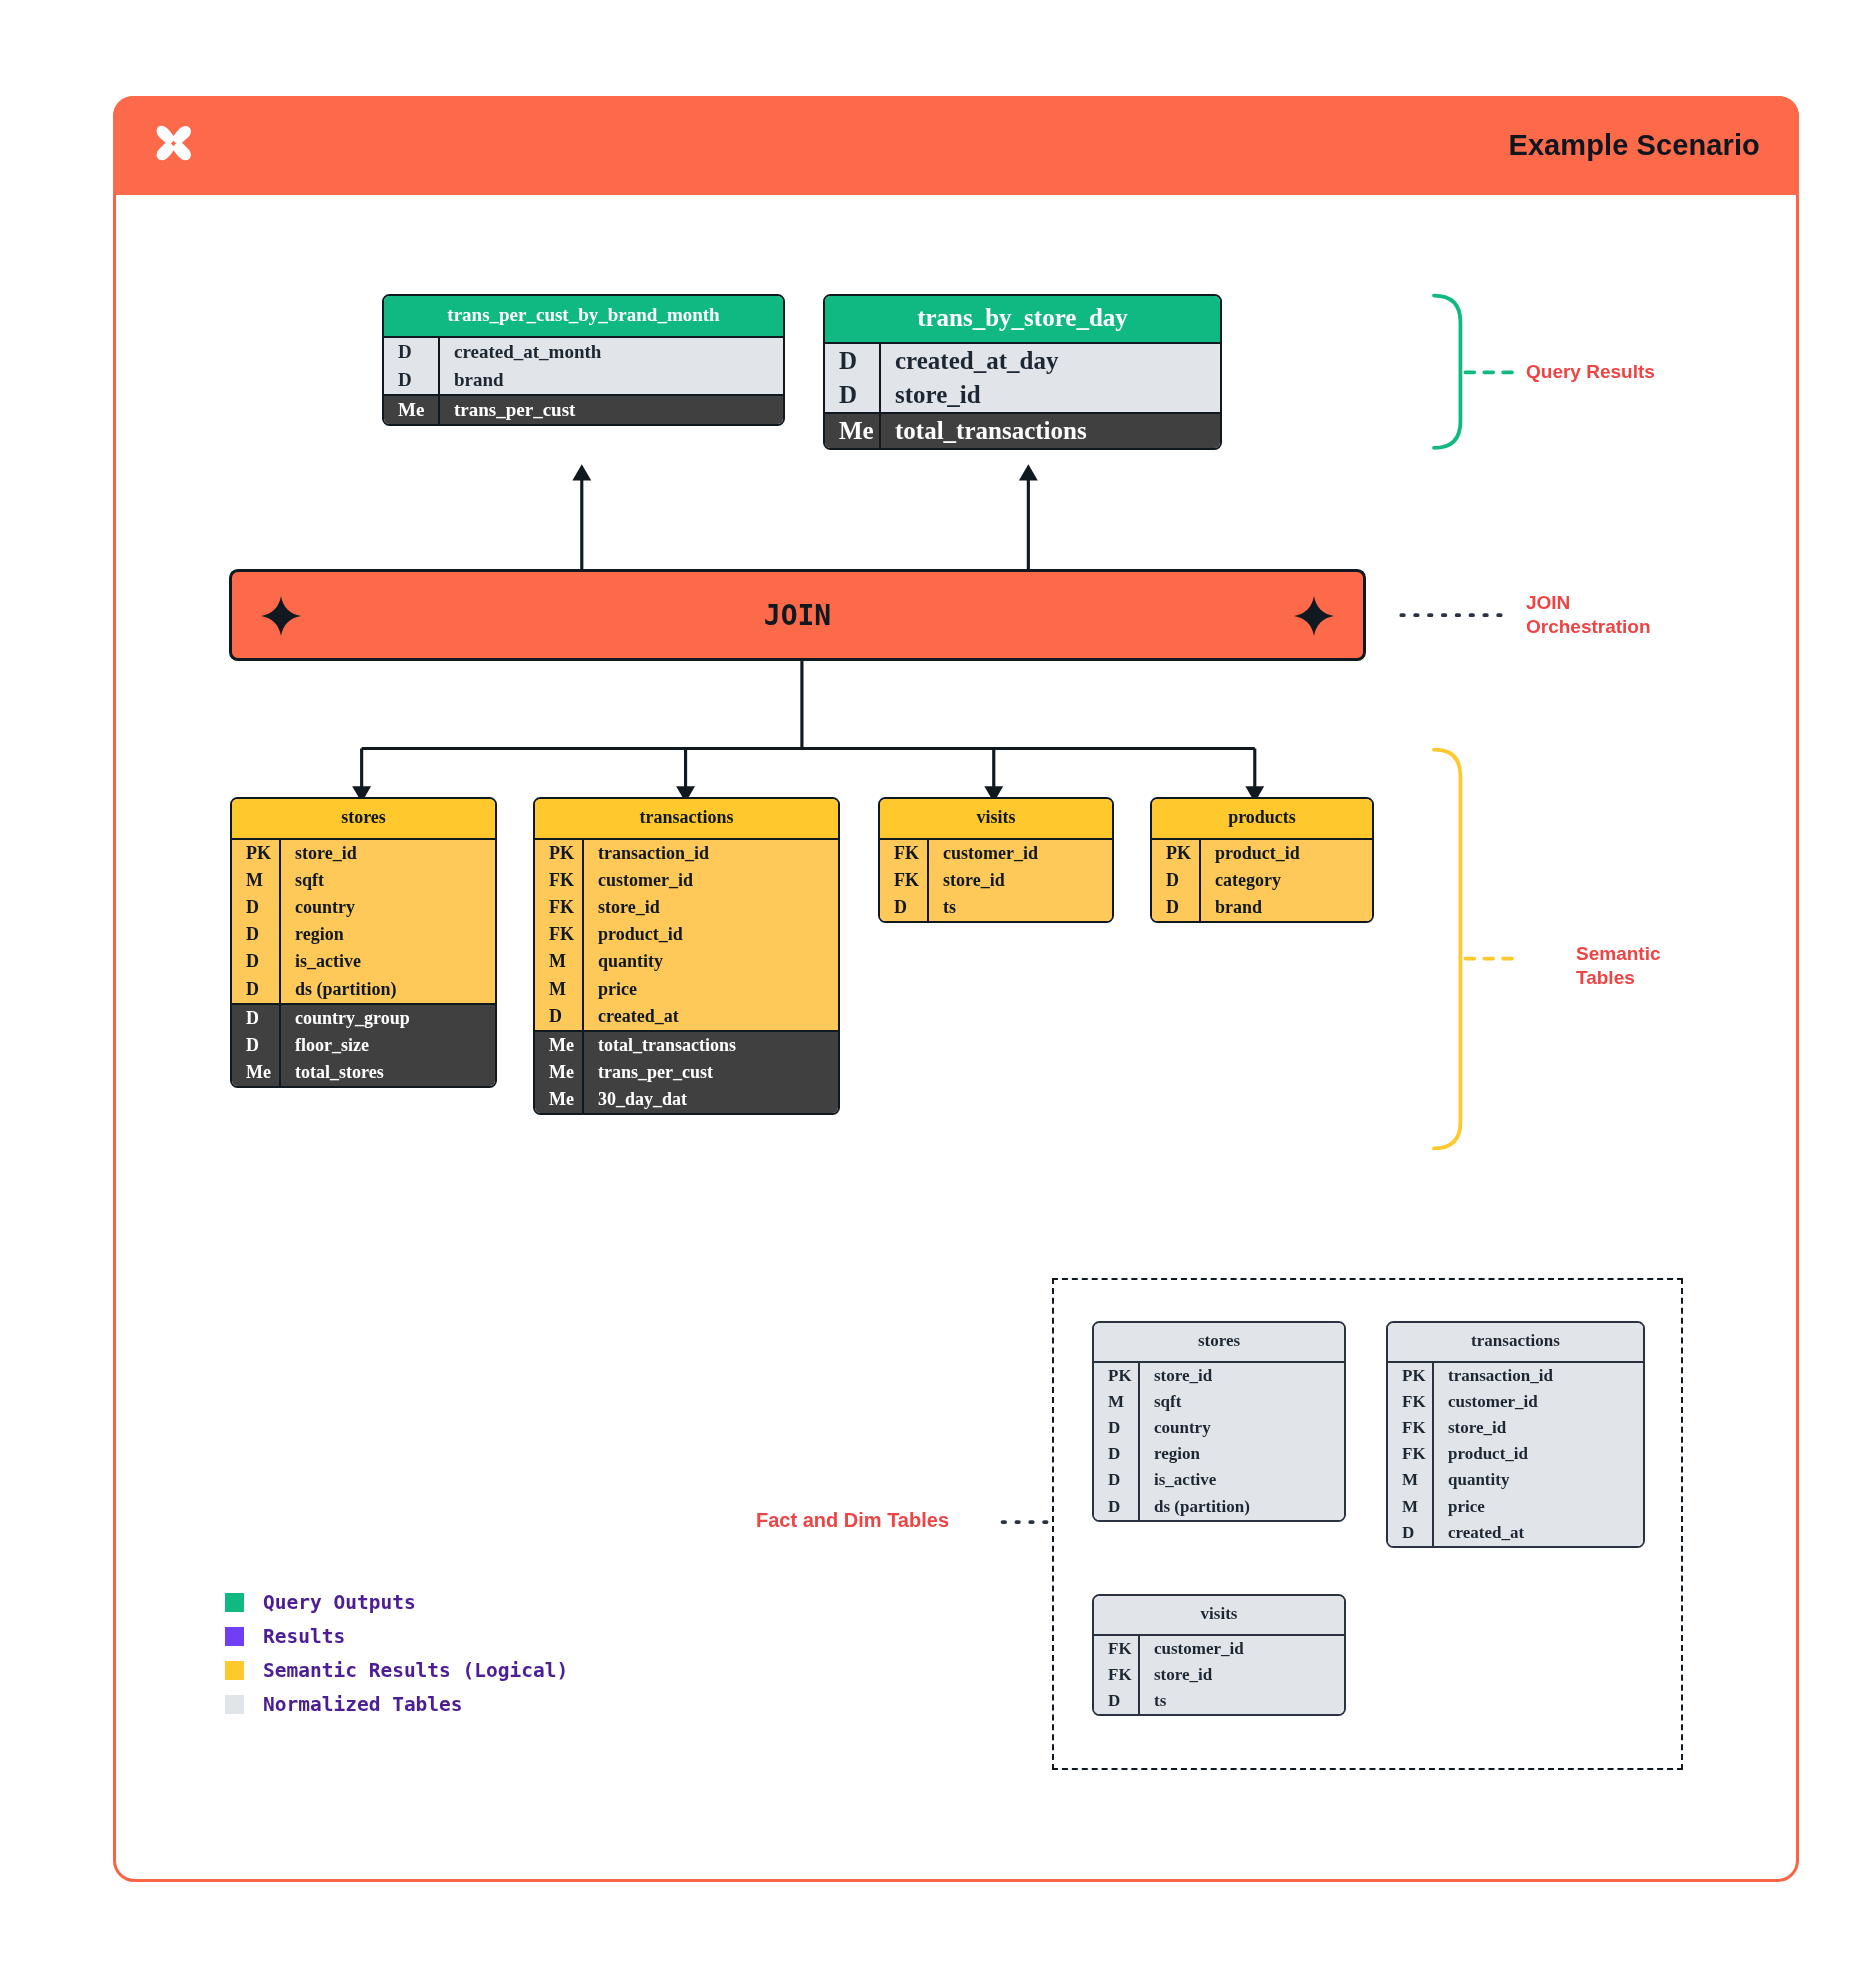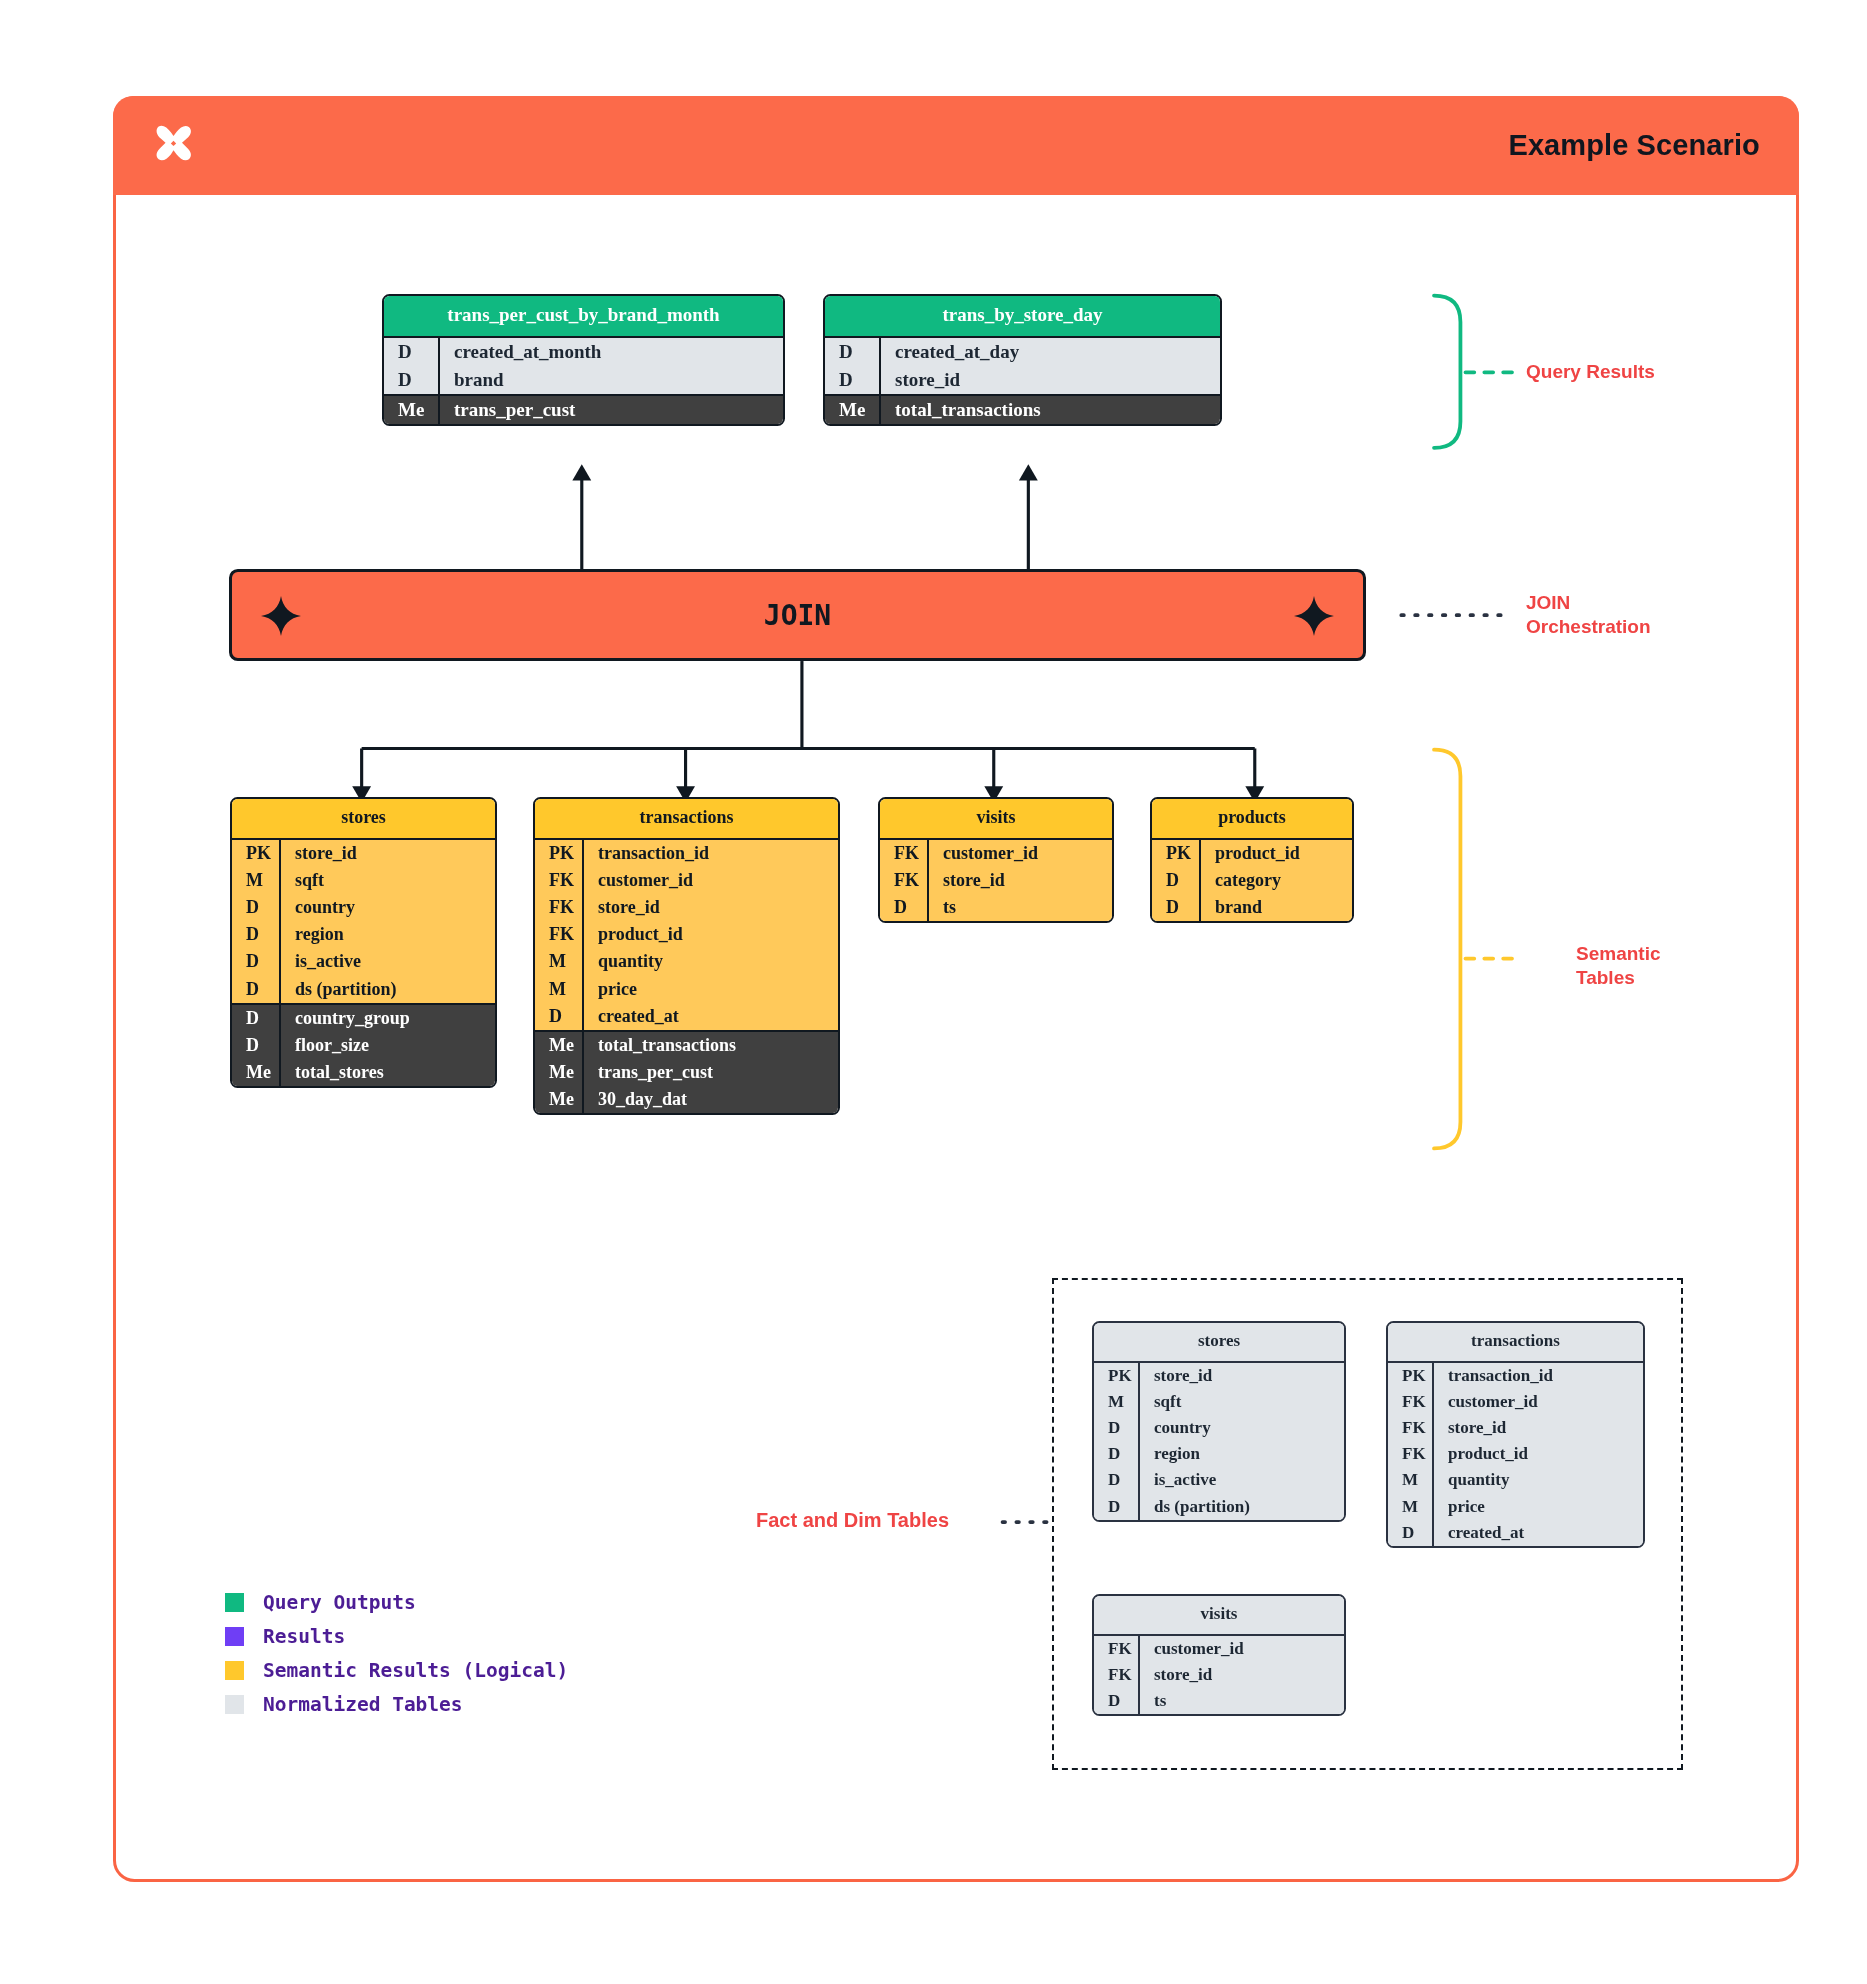--- a/index.html
+++ b/index.html
@@ -237,21 +237,21 @@
         <span class="key" style="width:54px">D</span>
         <span class="col">brand</span>
       </div>
       <div class="row v-purple-row sect-split">
         <span class="key" style="width:54px">Me</span>
         <span class="col">trans_per_cust</span>
       </div>
     </div>
   </div>
 
-  <div class="tbl v-green" id="qr1" style="left:823px; top:294px; width:399px; font-size:19px;">
+  <div class="tbl v-green" id="qr1" style="left:823px; top:294px; width:399px; font-size:25px;">
     <div class="tbl-title">trans_by_store_day</div>
     <div class="tbl-body">
       <div class="row r-grey">
         <span class="key" style="width:54px">D</span>
         <span class="col">created_at_day</span>
       </div>
       <div class="row r-grey">
         <span class="key" style="width:54px">D</span>
         <span class="col">store_id</span>
       </div>
@@ -361,21 +361,21 @@
           <span class="key" style="width:47px">FK</span>
           <span class="col">store_id</span>
         </div>
       <div class="row r-yel">
           <span class="key" style="width:47px">D</span>
           <span class="col">ts</span>
         </div>
     </div>
   </div>
 
-  <div class="tbl v-yellow" style="left:1150px; top:797px; width:204px; font-size:18px;">
+  <div class="tbl v-yellow" style="left:1150px; top:797px; width:224px; font-size:18px;">
     <div class="tbl-title">products</div>
     <div class="tbl-body">
       <div class="row r-yel">
           <span class="key" style="width:47px">PK</span>
           <span class="col">product_id</span>
         </div>
       <div class="row r-yel">
           <span class="key" style="width:47px">D</span>
           <span class="col">category</span>
         </div>

